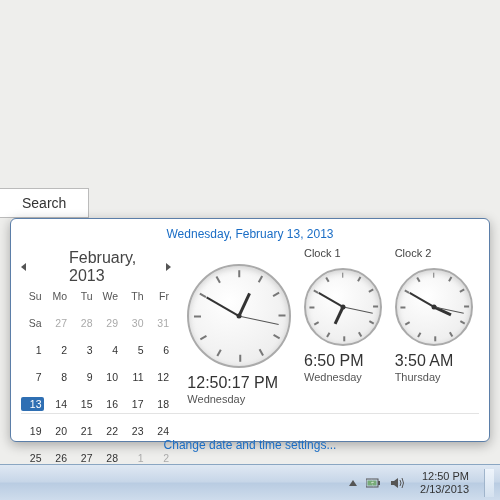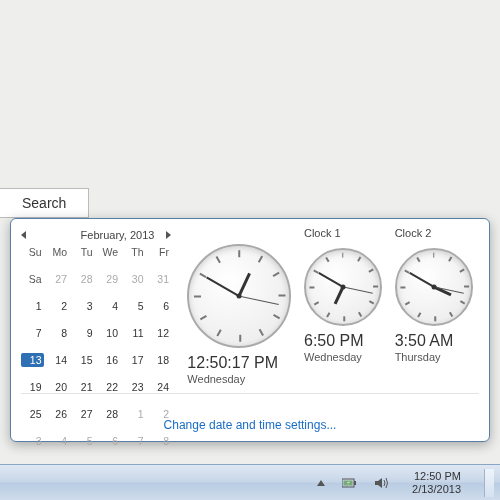--- a/index.html
+++ b/index.html
@@ -20,21 +20,21 @@
   padding: 8px 10px 6px 10px;
 }
 .popup-title { text-align: center; color: #1a6dc5; font-size: 12px; margin-bottom: 6px; }
 .popup-body { display: flex; gap: 10px; height: 160px; }
 
 .calendar { width: 150px; font-size: 11px; color: #444; }
 .cal-header { display: flex; align-items: center; justify-content: space-between; padding: 2px 0 4px 0; }
 .cal-arrow { width: 0; height: 0; border-top: 4px solid transparent; border-bottom: 4px solid transparent; cursor: pointer; }
 .cal-arrow.left { border-right: 5px solid #555; }
 .cal-arrow.right { border-left: 5px solid #555; }
-.cal-month { font-size: 11px; margin-left: 43px; }
+.cal-month { font-size: 16px; margin-left: 43px; }
 .cal-grid { display: grid; grid-template-columns: repeat(6, 1fr); text-align: right; gap: 13px 3px; }
 .cal-dow { color: #555; font-size: 10.5px; padding: 1px 2px; }
 .cal-day { padding: 1px 2px; font-size: 10.5px; color: #333; }
 .cal-day.dim { color: #aaa; }
 .cal-day.sel { background: #2f6fb3; color: #fff; border-radius: 2px; }
 
 .clocks { flex: 1; display: flex; justify-content: space-around; }
 .clock-col { display: flex; flex-direction: column; align-items: flex-start; }
 .clock-label { font-size: 11px; color: #444; height: 14px; margin-bottom: 3px; }
 .clock-face { border: 2px solid #aaa; border-radius: 50%; background: radial-gradient(circle at 40% 35%, #fff, #e8e8e8); position: relative; box-shadow: inset 0 2px 6px rgba(0,0,0,0.15); }
@@ -51,35 +51,36 @@
 
 .popup-footer { margin-top: 6px; border-top: 1px solid #e3e3e3; padding-top: 21px; text-align: center; }
 .popup-footer a { color: #1a6dc5; font-size: 12px; text-decoration: none; cursor: pointer; }
 
 .taskbar {
   position: absolute; left: 0; right: 0; bottom: 0; height: 36px;
   background: linear-gradient(#dfe8f3, #c7d6e8 48%, #b9cce2 52%, #cedcec);
   border-top: 1px solid #8aa6c2; display: flex; align-items: center;
   justify-content: flex-end; padding: 0 6px; font-size: 11px; color: #333;
 }
-.tray { display: flex; align-items: center; gap: 17px; }
+.tray { display: flex; align-items: center; gap: 9px; }
 .tray .tri { width: 0; height: 0; border-left: 4px solid transparent; border-right: 4px solid transparent; border-bottom: 6px solid #555; }
 .tray svg { display: block; }
 .datetime { text-align: right; line-height: 13px; margin-left: 6px; }
 .showdesk { width: 10px; height: 28px; border-left: 1px solid #9fb4cb; margin-left: 6px; background: linear-gradient(#eef4fb,#d4e1ef); }
 </style>
 </head>
 <body>
 <div class="desktop">
 
 <div class="search-tab">
   <span>Search</span>
 </div>
 
 <div class="popup">
+  <div class="popup-title">Wednesday, February 13, 2013</div>
   <div class="popup-body">
 
     <div class="calendar">
       <div class="cal-header">
         <span class="cal-arrow left"></span>
         <span class="cal-month">February, 2013</span>
         <span class="cal-arrow right"></span>
       </div>
       <div class="cal-grid" id="cal-grid">
             <div class="cal-dow">Su</div>

